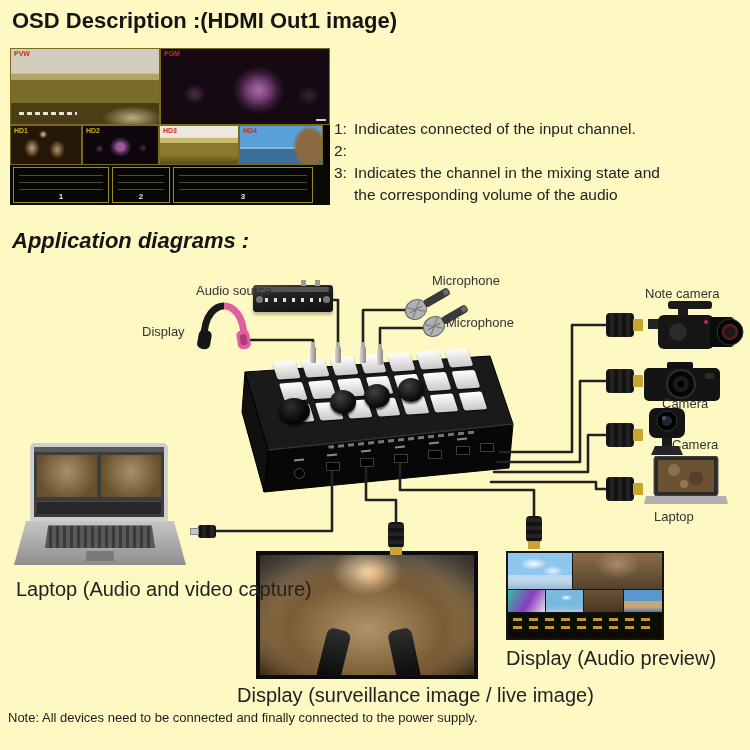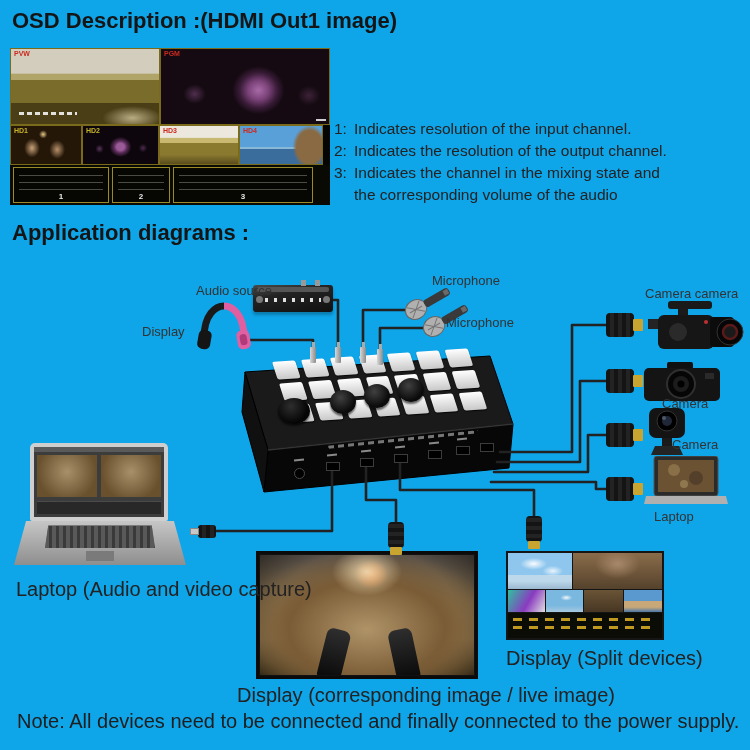--- a/index.html
+++ b/index.html
@@ -1,16 +1,16 @@
 <!DOCTYPE html>
 <html><head>
 <meta charset="utf-8">
 <style>
   html,body{margin:0;padding:0;background:#fff;}
-  .page{position:relative;width:750px;height:750px;background:#0ea5e9;overflow:hidden;
+  .page{position:relative;width:750px;height:750px;background:#fef9c3;overflow:hidden;
         font-family:"Liberation Sans",sans-serif;color:#1a1a1a;}
   .h1{position:absolute;font-size:22px;font-weight:bold;letter-spacing:0;color:#151515;}
 
   
   .mv{position:absolute;left:10px;top:48px;width:320px;height:157px;background:#050503;}
   .mv-row{display:flex;}
   .mv-panel{position:relative;border:1px solid #7a6a1c;box-sizing:border-box;}
   .mv-label{position:absolute;left:3px;top:1px;font-size:7px;font-weight:bold;line-height:8px;}
   .lbl-red{color:#cc2a1e;} .lbl-yel{color:#c8b426;}
   .pvw{width:150px;height:77px;background:
@@ -48,21 +48,21 @@
 
   
   .osd-notes{position:absolute;left:334px;top:118px;width:410px;font-size:15.5px;color:#222;line-height:22px;}
   .osd-line{display:flex;}
   .osd-num{width:20px;flex:none;}
   .indent{margin-left:20px;}
 
   
   .dlabel{position:absolute;font-size:13px;color:#333;white-space:nowrap;z-index:6;}
   .dcap{position:absolute;font-size:20px;color:#222;white-space:nowrap;z-index:6;}
-  .note{position:absolute;left:8px;top:710px;font-size:20px;color:#1d1d1d;margin-left:9px;}
+  .note{position:absolute;left:8px;top:710px;font-size:13px;color:#1d1d1d;}
 
   
   svg.wire{position:absolute;left:0;top:0;z-index:1;}
   .dev{position:absolute;z-index:3;}
 
   
   .mixer-btns{position:absolute;left:272px;top:362px;width:196px;height:62px;z-index:3;
       transform:rotate(-4deg) skewX(14deg);transform-origin:0 0;
       display:grid;grid-template-columns:repeat(7,1fr);grid-auto-rows:1fr;gap:4px 6px;}
   .mixer-btns span{background:linear-gradient(#ffffff,#c8c8c8);border-radius:2px;
@@ -153,21 +153,21 @@
   .d2-osd .dash.a{top:5px;} .d2-osd .dash.b{top:13px;}
 
   
 </style>
 </head>
 <body>
 
 <div class="page">
 
   <div class="h1" style="left:12px;top:8px;">OSD Description :(HDMI Out1 image)</div>
-  <div class="h1" style="left:12px;top:220px;">Application diagrams :</div>
+  <div class="h1" style="left:12px;top:228px;font-style:italic;">Application diagrams :</div>
 
   <div class="mv">
     <div class="mv-row">
       <div class="mv-panel pvw">
         <span class="mv-label lbl-red">PVW</span>
         <span class="pvw-ts"></span>
       </div>
       <div class="mv-panel pgm">
         <span class="mv-label lbl-red">PGM</span>
         <span class="pgm-mark"></span>
@@ -199,25 +199,24 @@
       <div class="mv-box" style="width:140px;">
         <span class="mvtxt"></span>
         <span class="num">3</span>
       </div>
     </div>
   </div>
 
   <div class="osd-notes">
     <div class="osd-line">
       <span class="osd-num">1:</span>
-      <span>Indicates resolution of the input channel.</span>
+      <span>Indicates connected of the input channel.</span>
     </div>
     <div class="osd-line">
       <span class="osd-num">2:</span>
-      <span>Indicates the resolution of the output channel.</span>
     </div>
     <div class="osd-line">
       <span class="osd-num">3:</span>
       <span>Indicates the channel in the mixing state and</span>
     </div>
     <div class="osd-line indent">
       <span>the corresponding volume of the audio</span>
     </div>
   </div>
 
@@ -323,21 +322,21 @@
   <div class="dlabel" style="left:446px;top:315px;">Microphone</div>
   <svg class="dev" style="left:420px;top:300px;" width="54" height="38" viewBox="0 0 54 38">
     <g transform="rotate(-30 27 19)">
       <ellipse cx="12" cy="19" rx="11" ry="9.5" fill="#b0b0b0" stroke="#666"></ellipse>
       <path d="M5,13 L19,25 M5,19 L19,19 M5,25 L19,13" stroke="#777" fill="none"></path>
       <rect x="22" y="15" width="28" height="8" rx="3" fill="#3a3a3a"></rect>
       <rect x="44" y="16.5" width="5" height="5" fill="#6a6a6a"></rect>
     </g>
   </svg>
 
-  <div class="dlabel" style="left:645px;top:286px;">Camera camera</div>
+  <div class="dlabel" style="left:645px;top:286px;">Note camera</div>
   <svg class="dev" style="left:648px;top:299px;" width="98" height="62" viewBox="0 0 98 62">
     <rect x="20" y="2" width="44" height="8" rx="3" fill="#1a1a1a"></rect>
     <rect x="30" y="10" width="10" height="8" fill="#1a1a1a"></rect>
     <rect x="0" y="20" width="13" height="10" fill="#242424"></rect>
     <rect x="10" y="16" width="56" height="34" rx="6" fill="#161616"></rect>
     <rect x="62" y="18" width="24" height="30" rx="4" fill="#0c0c0c"></rect>
     <circle cx="82" cy="33" r="13" fill="#060606" stroke="#333"></circle>
     <circle cx="82" cy="33" r="7" fill="#1a1a1a" stroke="#5a1a1a" stroke-width="2.5"></circle>
     <circle cx="30" cy="33" r="9" fill="#2a2a2a"></circle>
     <circle cx="58" cy="23" r="2" fill="#c03030"></circle>
@@ -392,36 +391,36 @@
   <div class="usbplug" style="left:198px;top:525px;"></div>
   <div class="dcap" style="left:16px;top:578px;">Laptop (Audio and video capture)</div>
 
   <div class="hdmi v" style="left:388px;top:522px;"></div>
   <div class="disp1">
     <div class="disp1-inner">
       <div class="gun g1"></div>
       <div class="gun g2"></div>
     </div>
   </div>
-  <div class="dcap" style="left:237px;top:684px;">Display (corresponding image / live image)</div>
+  <div class="dcap" style="left:237px;top:684px;">Display (surveillance image / live image)</div>
 
   <div class="hdmi v" style="left:526px;top:516px;"></div>
   <div class="disp2">
     <div class="d2-top">
       <div class="d2-sky"></div>
       <div class="d2-game"></div>
     </div>
     <div class="d2-mid">
       <div class="d2-c1"></div>
       <div class="d2-c2"></div>
       <div class="d2-c3"></div>
       <div class="d2-c4"></div>
     </div>
     <div class="d2-osd">
       <div class="dash a"></div>
       <div class="dash b"></div>
     </div>
   </div>
-  <div class="dcap" style="left:506px;top:647px;">Display (Split devices)</div>
+  <div class="dcap" style="left:506px;top:647px;">Display (Audio preview)</div>
 
   <div class="note">Note: All devices need to be connected and finally connected to the power supply.</div>
 
 </div>
 
 </body></html>

